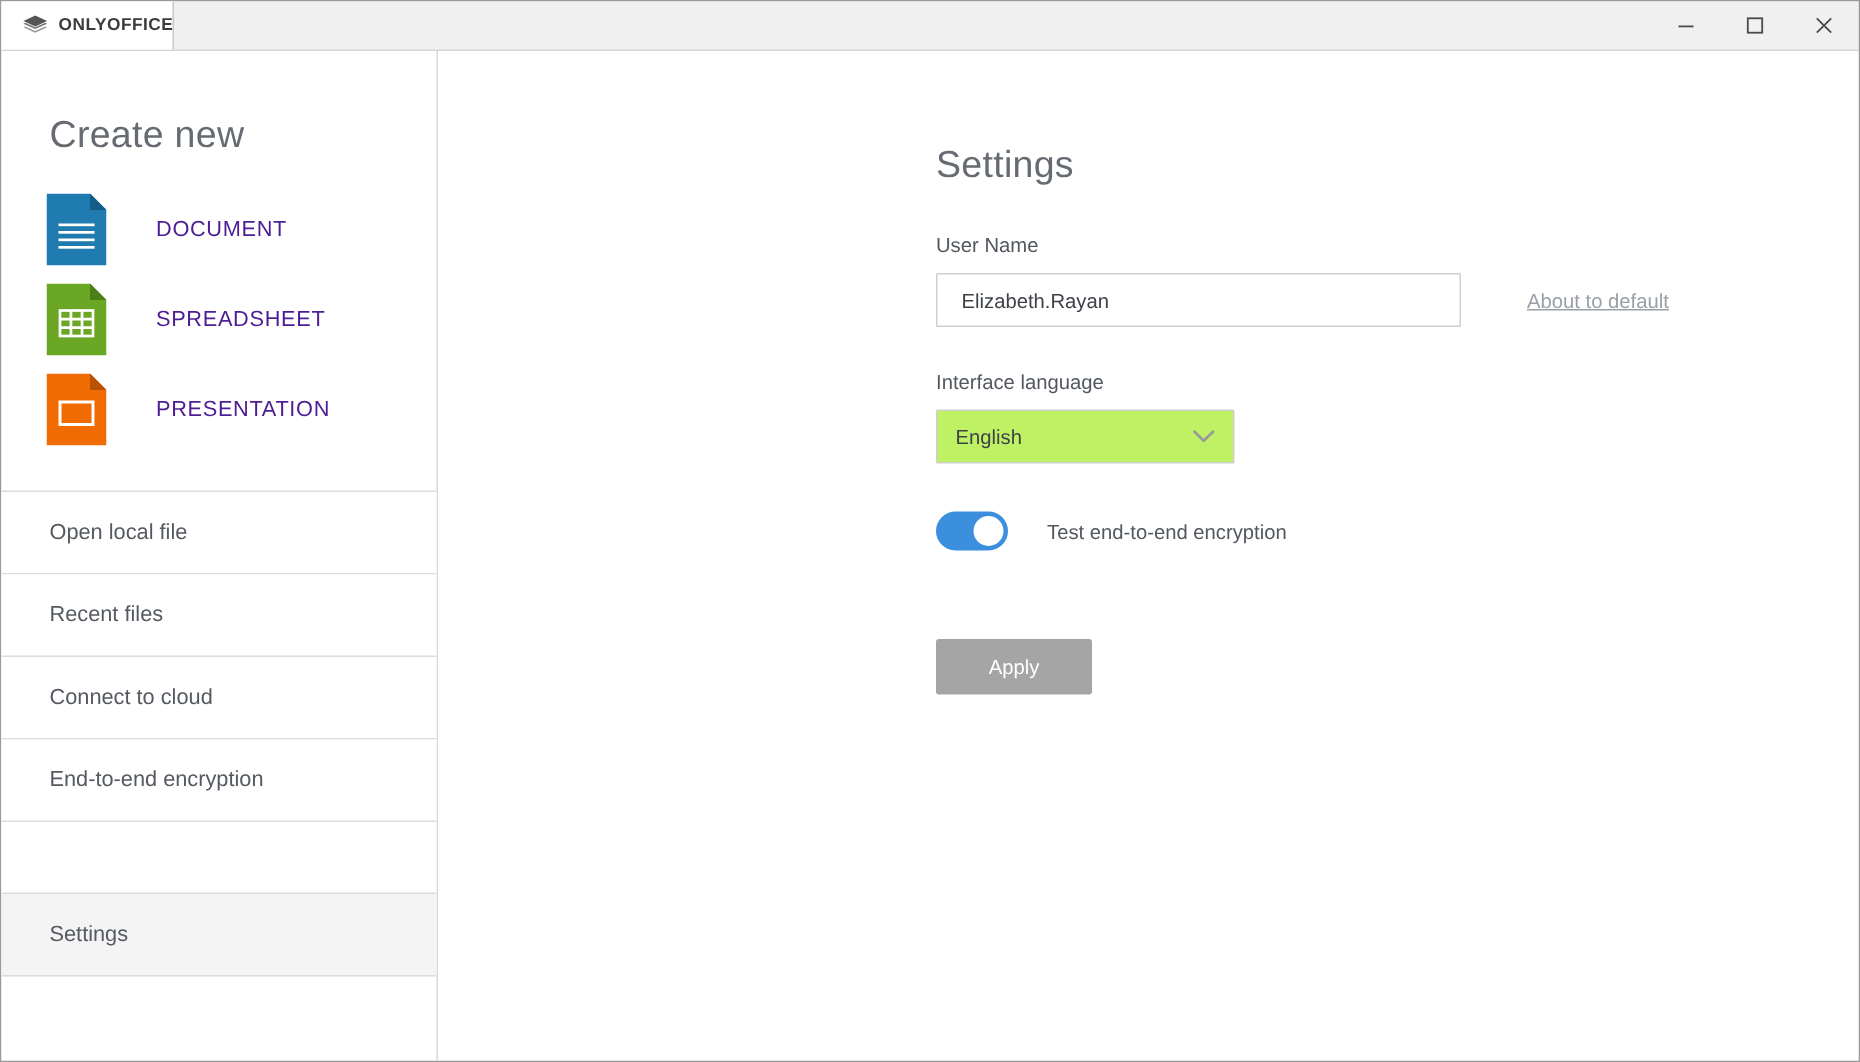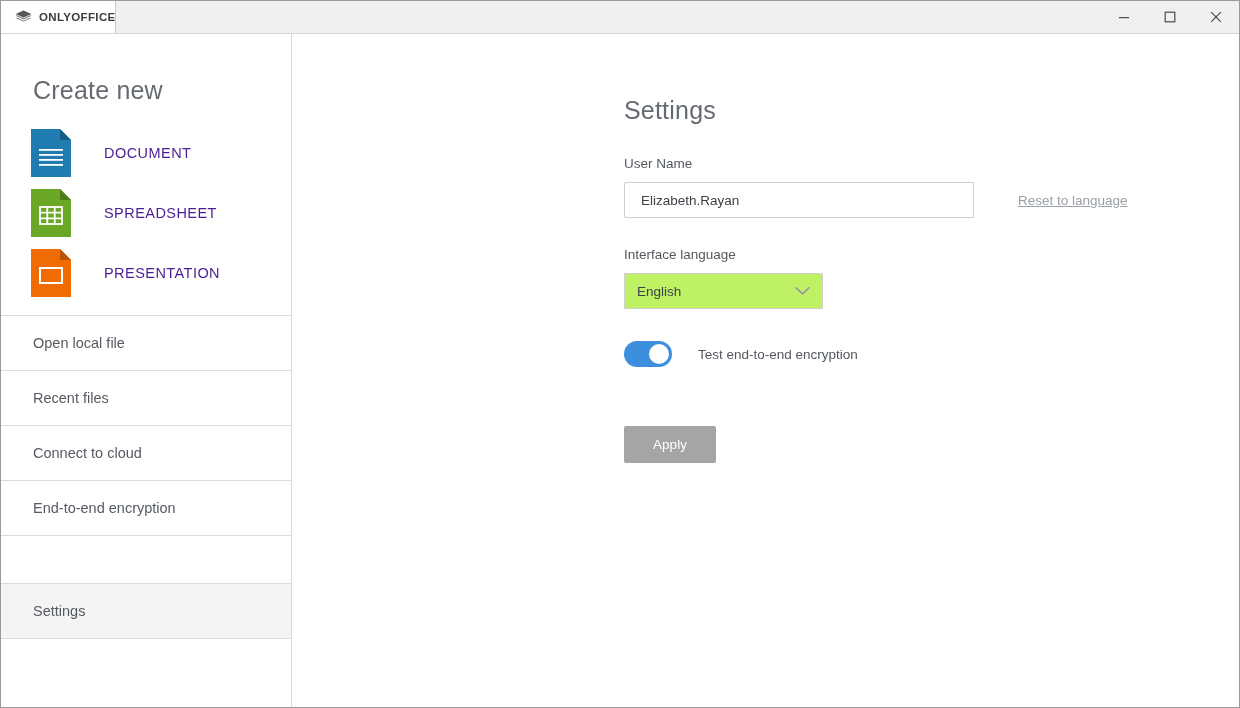--- a/index.html
+++ b/index.html
@@ -87,21 +87,21 @@
   .sidebar {
     width: 291px;
     min-width: 291px;
     background: #ffffff;
     border-right: 1px solid #d9d9d9;
     box-sizing: border-box;
     display: flex;
     flex-direction: column;
   }
   .create-new-block {
-    padding: 42px 0 12px 0;
+    padding: 42px 0 24px 0;
     border-bottom: 1px solid #dcdcdc;
   }
   .create-new-title {
     font-size: 25px;
     font-weight: normal;
     color: #666b72;
     padding-left: 32px;
     margin: 0 0 18px 0;
     letter-spacing: 0.2px;
   }
@@ -243,21 +243,21 @@
     background: #ffffff;
   }
   .toggle-label {
     margin-left: 26px;
     font-size: 13.5px;
     color: #53585f;
   }
 
   .apply-btn {
     margin-top: 59px;
-    width: 92px;
+    width: 104px;
     height: 37px;
     border: none;
     border-radius: 2px;
     background: #a5a5a5;
     color: #ffffff;
     font-family: "Liberation Sans", sans-serif;
     font-size: 13.5px;
     cursor: default;
     display: block;
   }
@@ -364,21 +364,21 @@
       </div>
     </div>
 
     <div class="content">
 
       <div class="page-title">Settings</div>
 
       <div class="field-label">User Name</div>
       <div class="row-inline">
         <input class="text-input" type="text" value="Elizabeth.Rayan" style="">
-        <span class="reset-link">Reset to language</span>
+        <span class="reset-link">About to default</span>
       </div>
 
       <div class="group-gap"></div>
 
       <div class="field-label">Interface language</div>
       <div class="select-wrap">
         <span class="select-value">English</span>
         <svg class="chev" width="15" height="9" viewBox="0 0 15 9">
           <path d="M1.3 1.3 L7.5 7.3 L13.7 1.3" fill="none" stroke="#9a9a9a" stroke-width="1.8" stroke-linecap="round" stroke-linejoin="round"></path>
         </svg>

